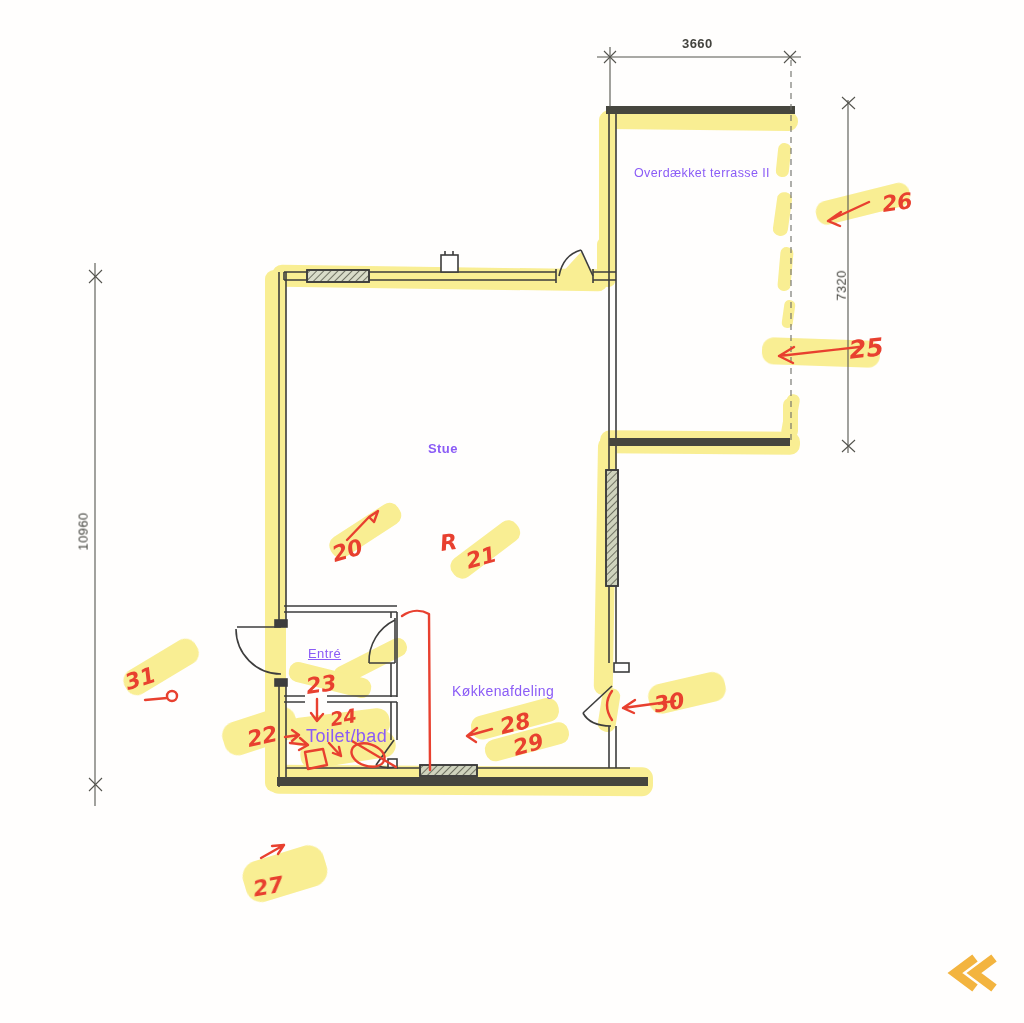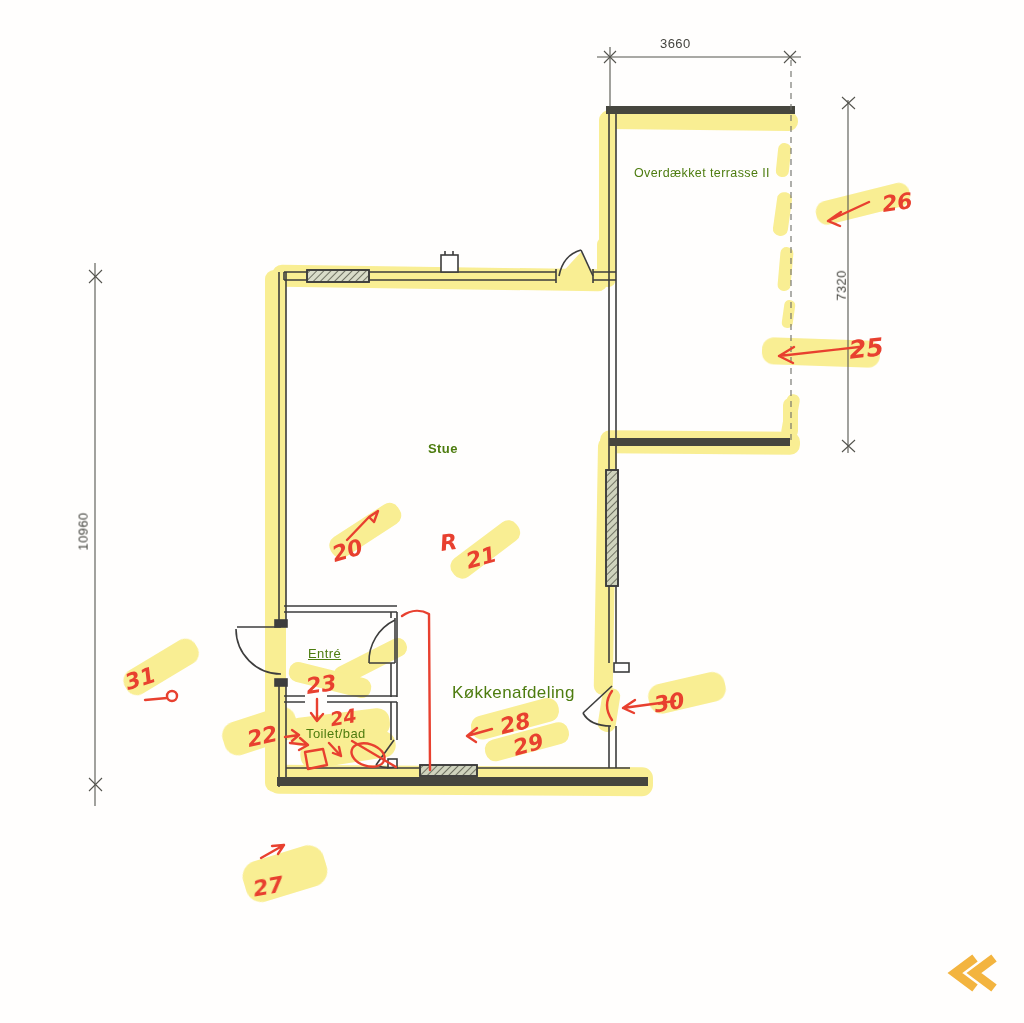--- a/index.html
+++ b/index.html
@@ -1,19 +1,19 @@
 <!DOCTYPE html>
 <html><head>
 <meta charset="utf-8">
 <style>
   html,body{margin:0;padding:0;background:#fff;}
   #stage{position:relative;width:1024px;height:1023px;background:#fffefd;overflow:hidden;
          font-family:"Liberation Sans",sans-serif;}
   svg.layer{position:absolute;left:0;top:0;width:1024px;height:1023px;}
-  .lbl{position:absolute;color:#4d7c0f;font-family:"Liberation Sans",sans-serif;
+  .lbl{position:absolute;color:#8b5cf6;font-family:"Liberation Sans",sans-serif;
        letter-spacing:.4px;white-space:nowrap;filter:blur(.2px);}
   .dim{font-size:13px;color:#44443f;}
   .vert{transform:rotate(-90deg);transform-origin:center center;}
   .red{position:absolute;color:#e8402f;font-family:"DejaVu Sans",sans-serif;
        font-style:italic;font-weight:600;font-size:22px;white-space:nowrap;}
   .nav-btn{position:absolute;left:938px;top:948px;width:70px;height:50px;cursor:pointer;}
 </style>
 </head>
 <body>
 
@@ -137,25 +137,25 @@
       <path d="M492,729 L467,736 M467,736 L477,728 M467,736 L476,742"></path>
       <path d="M675,701 L623,708 M623,708 L635,700 M623,708 L634,713"></path>
       <path d="M612,691 Q602,705 612,720"></path>
       <path d="M145,700 L167,698"></path>
       <circle cx="172" cy="696" r="5"></circle>
     </g>
   </svg>
 
   <span class="lbl" style="left:428px;top:441px;font-size:13px;font-weight:bold;">Stue</span>
   <span class="lbl" style="left:308px;top:646px;font-size:13px;text-decoration:underline;">Entré</span>
-  <span class="lbl" style="left:306px;top:726px;font-size:13px;">Toilet/bad</span>
-  <span class="lbl" style="left:452px;top:683px;font-size:17px;">Køkkenafdeling</span>
+  <span class="lbl" style="left:306px;top:726px;font-size:18px;">Toilet/bad</span>
+  <span class="lbl" style="left:452px;top:683px;font-size:14px;">Køkkenafdeling</span>
   <span class="lbl" style="left:634px;top:166px;font-size:12.5px;">Overdækket terrasse II</span>
 
-  <span class="lbl dim" style="left:660px;top:36px;">3660</span>
+  <span class="lbl dim" style="left:682px;top:36px;font-weight:bold;">3660</span>
   <span class="lbl dim vert" style="left:826px;top:278px;">7320</span>
   <span class="lbl dim vert" style="left:64px;top:524px;">10960</span>
 
   <span class="red" style="left:332px;top:538px;transform:rotate(-16deg);">20</span>
   <span class="red" style="left:440px;top:530px;transform:rotate(-8deg);">R</span>
   <span class="red" style="left:466px;top:545px;transform:rotate(-15deg);">21</span>
   <span class="red" style="left:247px;top:724px;transform:rotate(-12deg);">22</span>
   <span class="red" style="left:306px;top:672px;transform:rotate(-8deg);">23</span>
   <span class="red" style="left:330px;top:706px;transform:rotate(-10deg);font-size:19px;">24</span>
   <span class="red" style="left:849px;top:334px;transform:rotate(-6deg);font-size:25px;">25</span>

